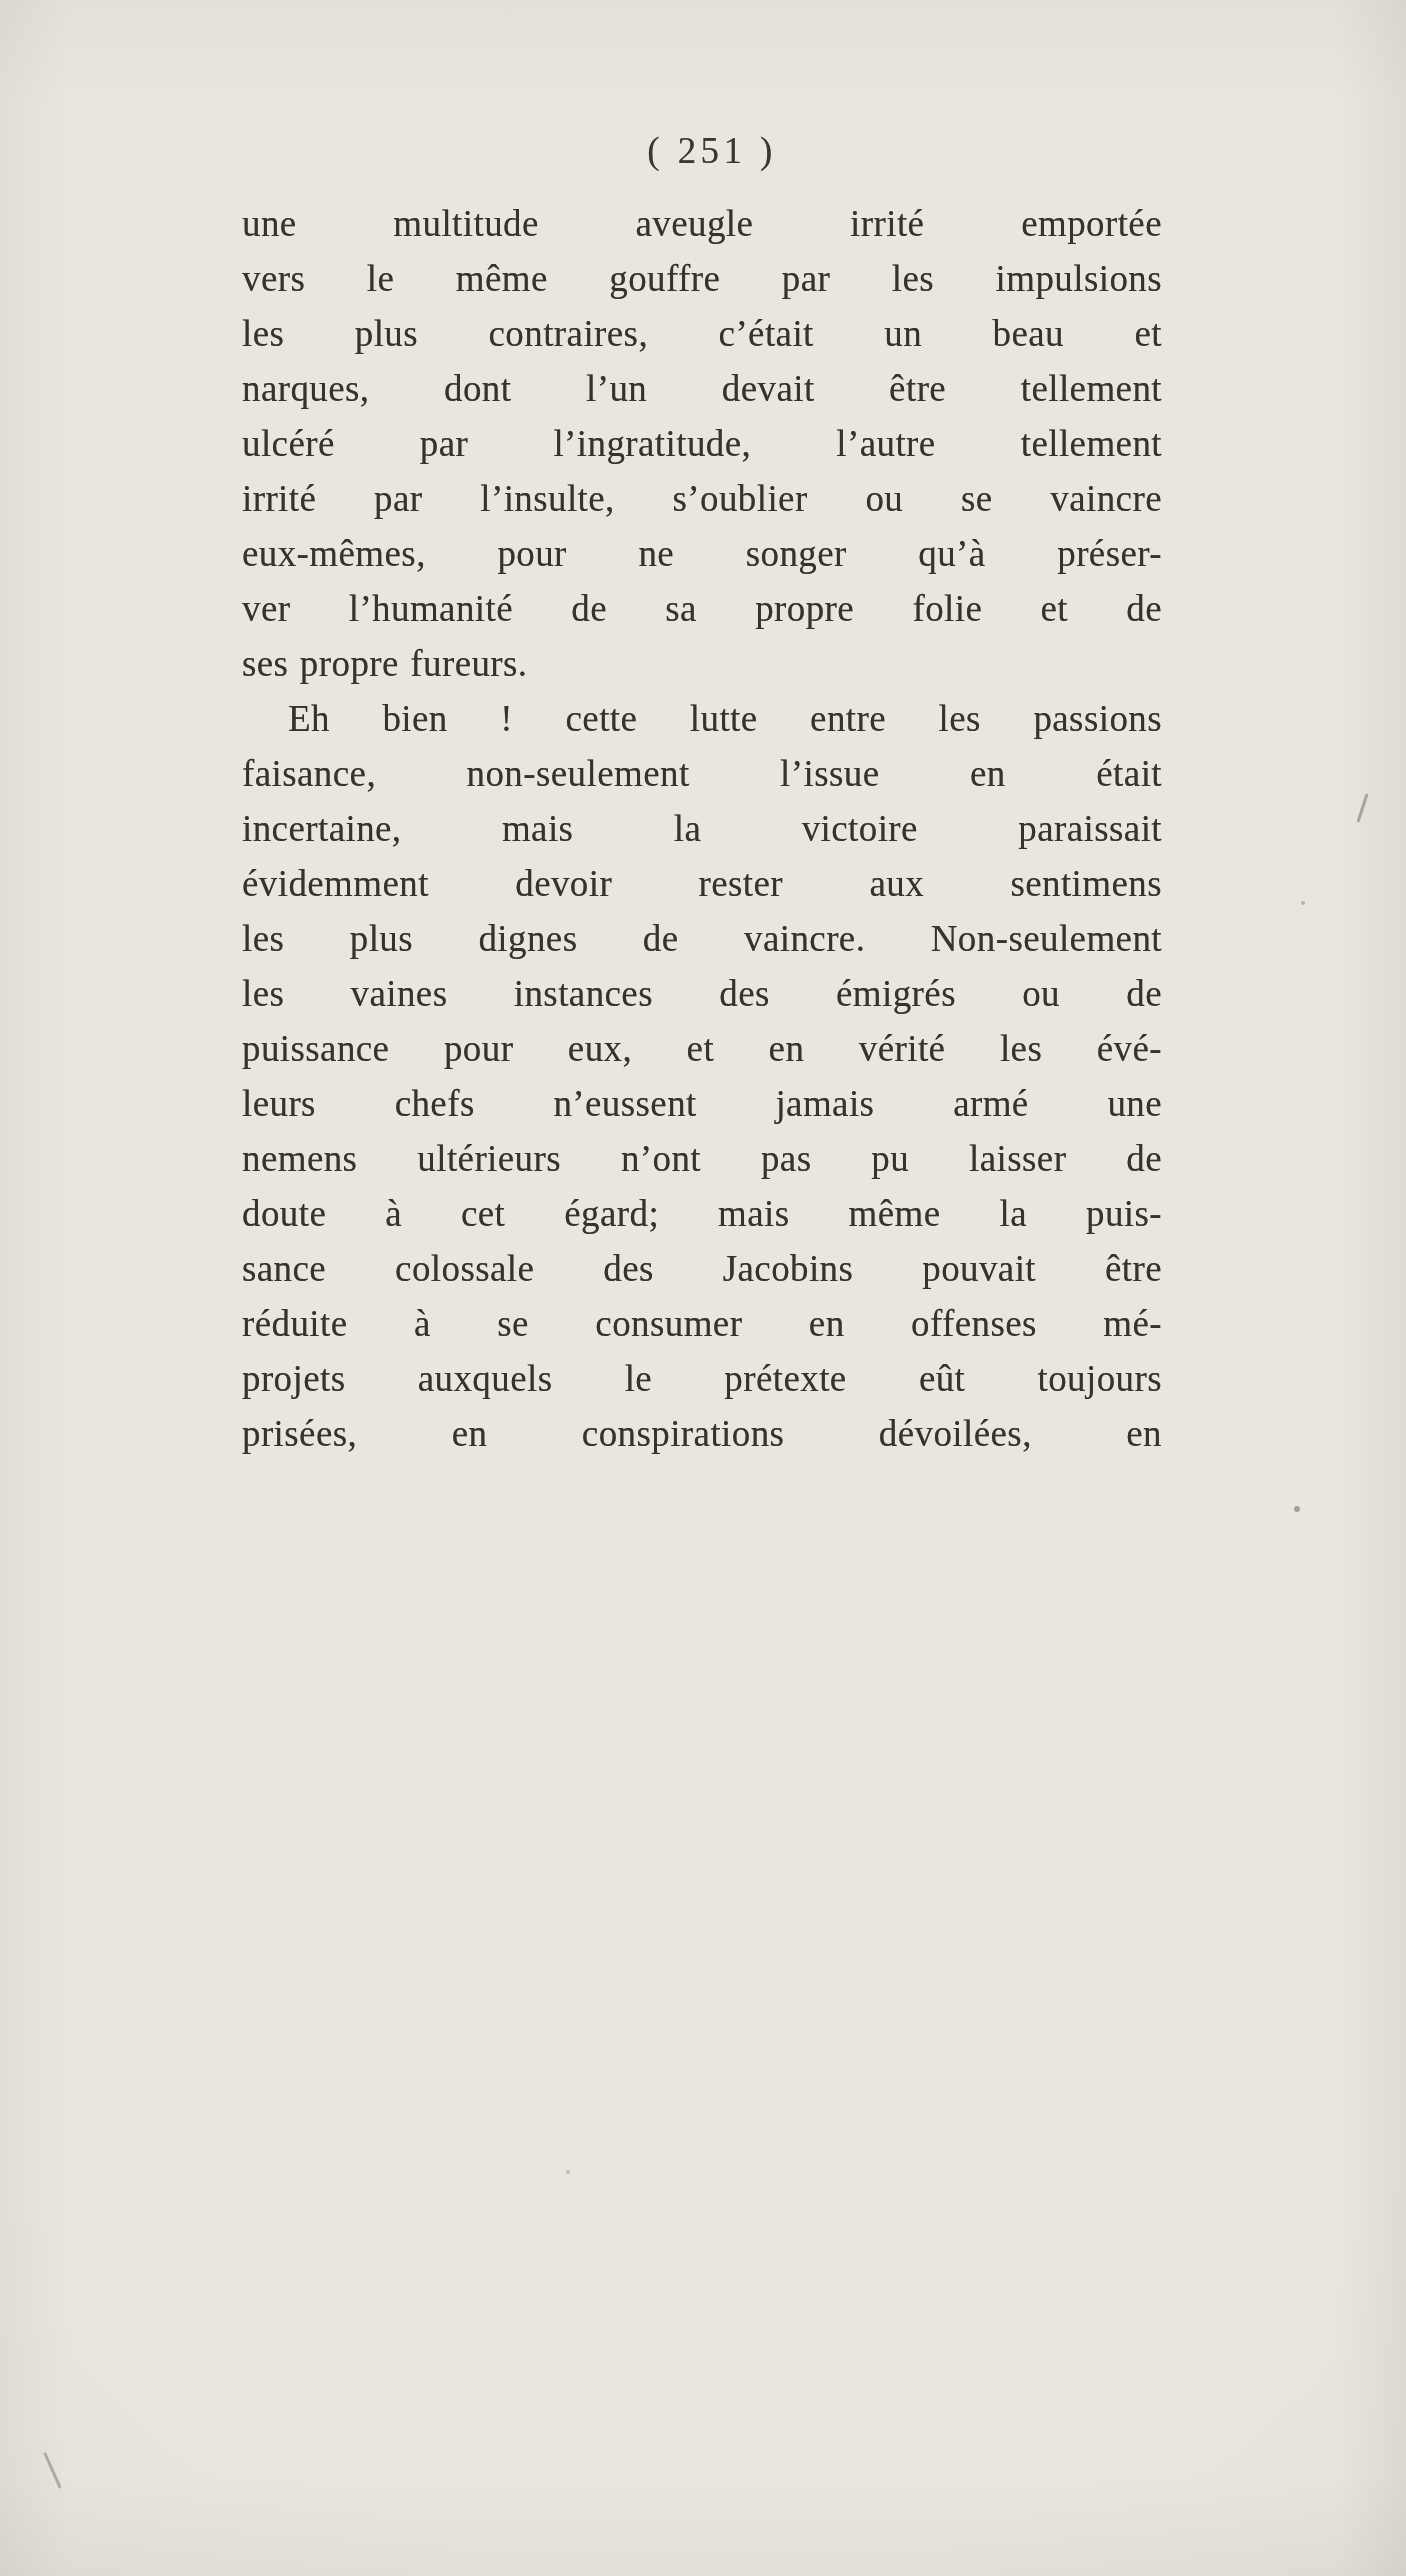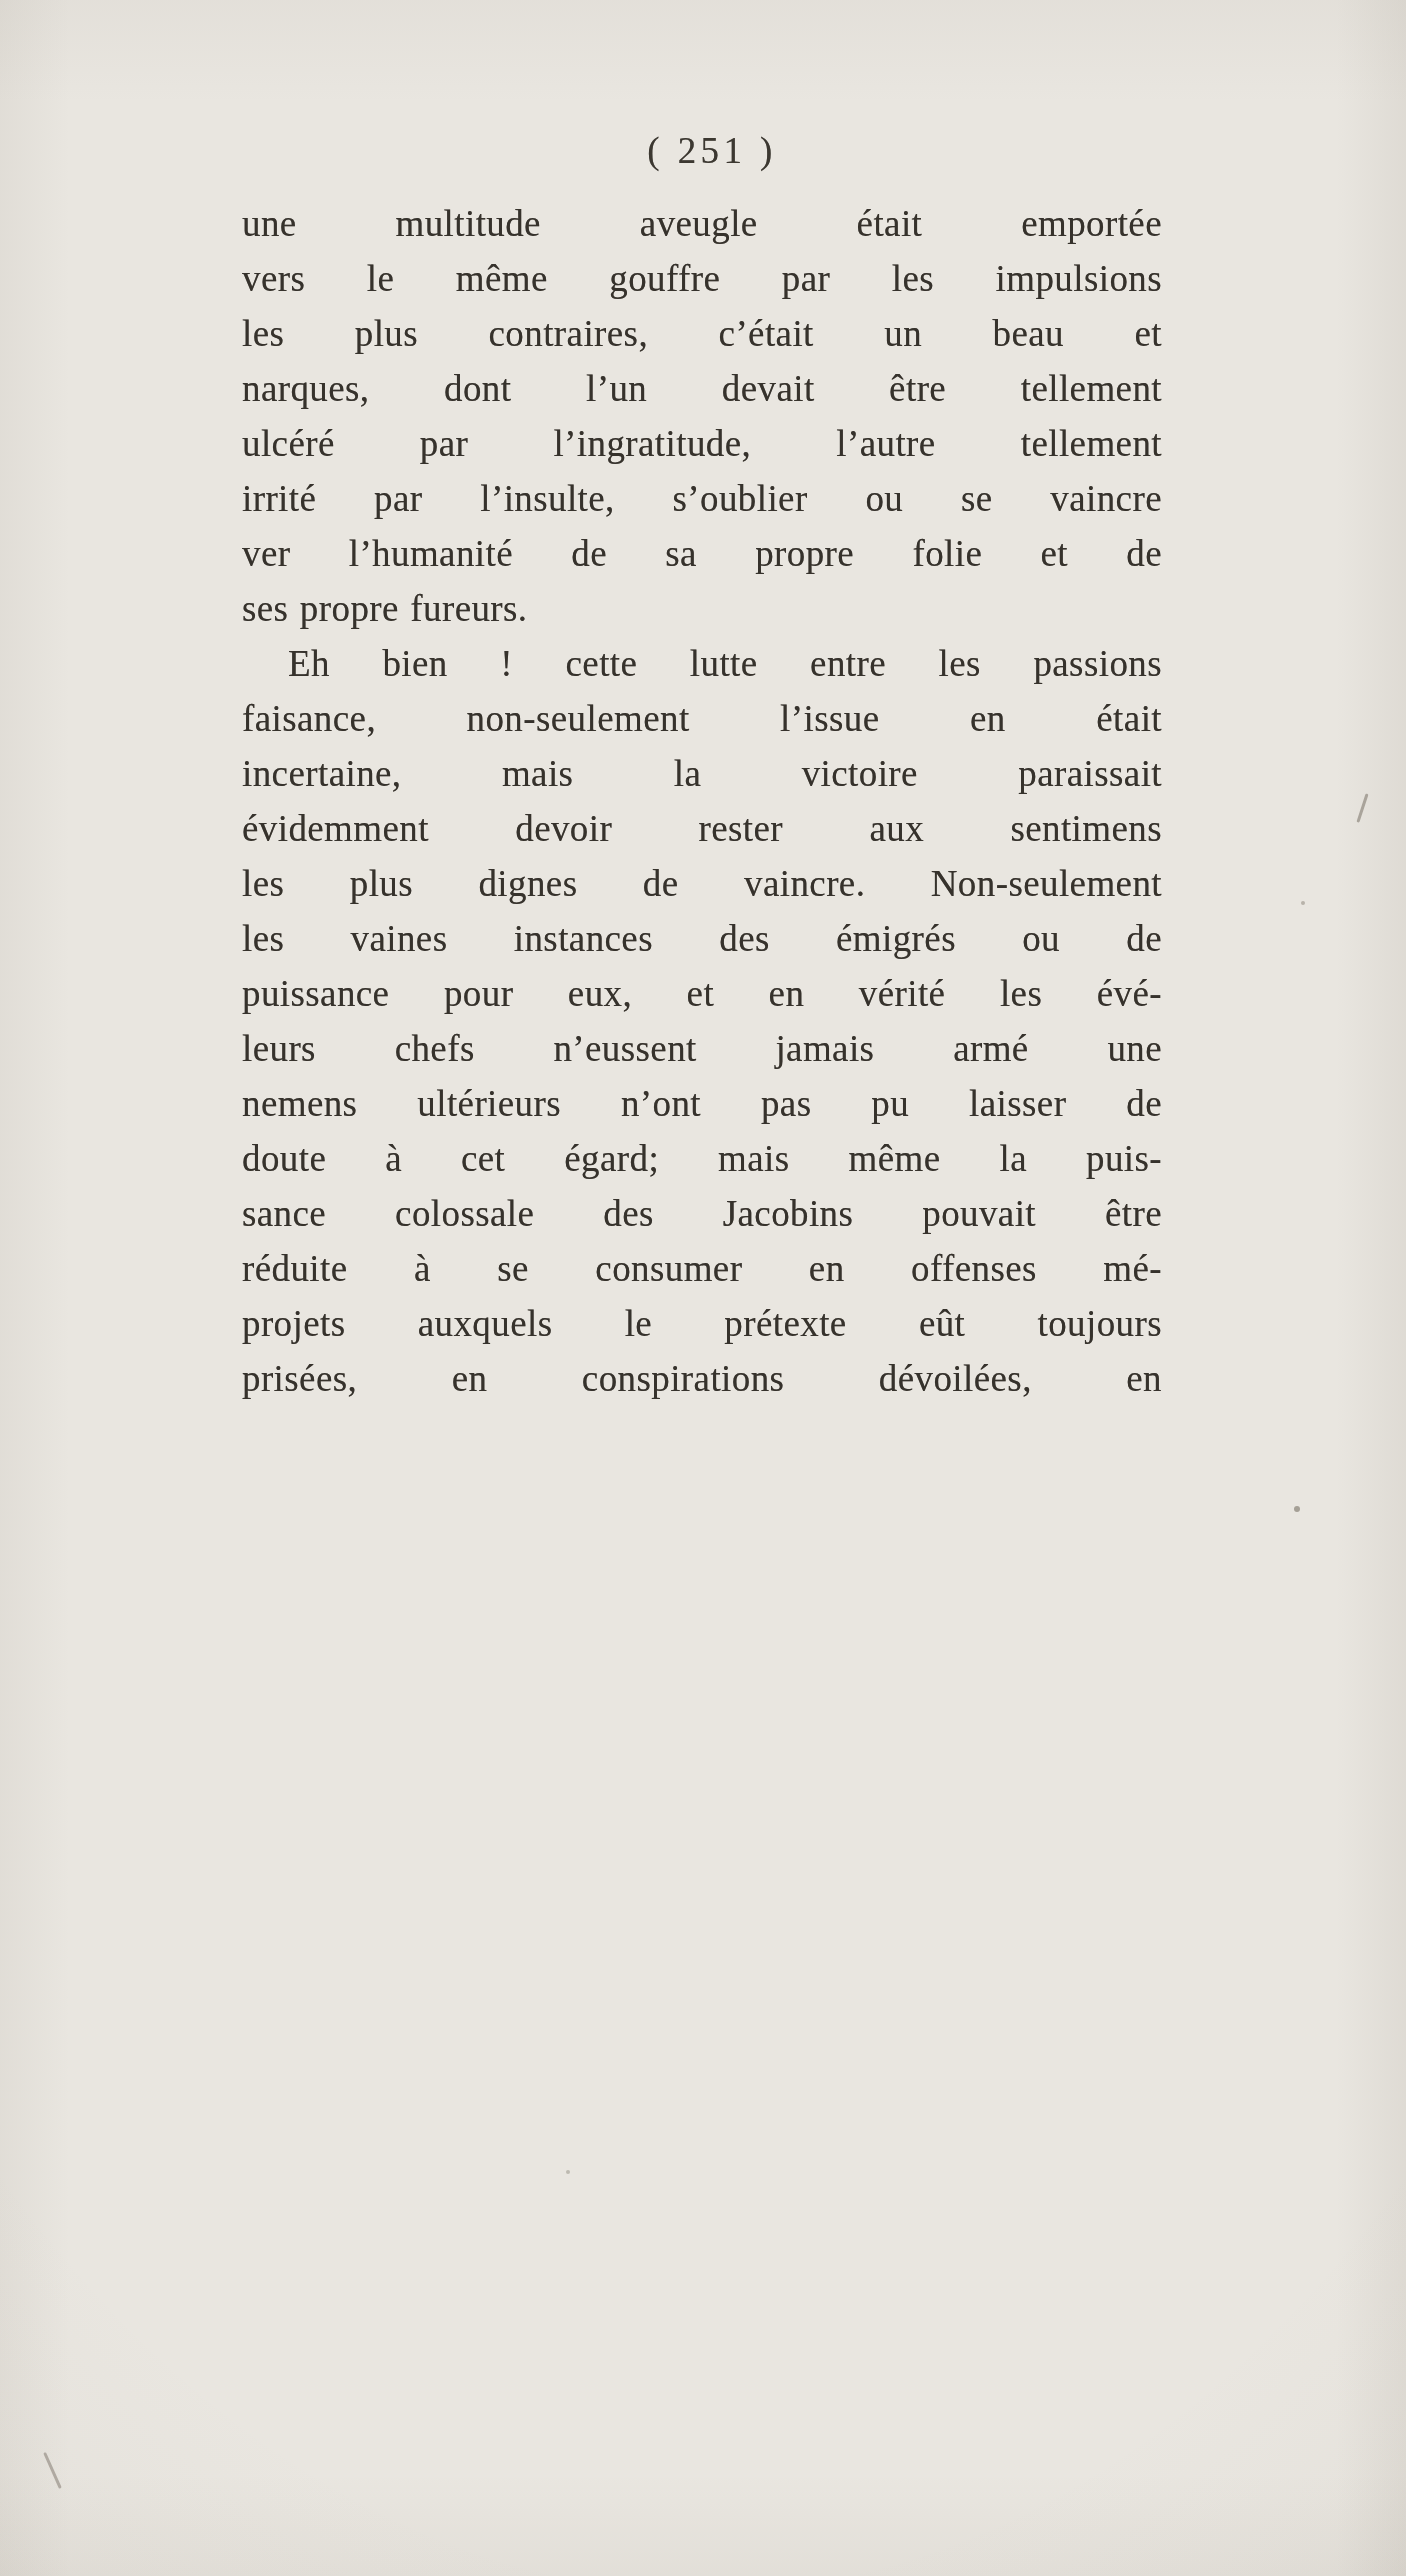--- a/index.html
+++ b/index.html
@@ -94,26 +94,27 @@
 </head>
 <body>
 
 <div class="paper-vignette"></div>
 
 <div class="page-header">( 251 )</div>
 
 <div class="text-block">
   <div class="paragraph">
 
-  <div class="line">une multitude aveugle était emportée</div>
+  <div class="line">une multitude aveugle irrité emportée</div>
       <div class="line">vers le même gouffre par les impulsions</div>
       <div class="line">les plus contraires, c’était un beau et</div>
       <div class="line">narques, dont l’un devait être tellement</div>
       <div class="line">ulcéré par l’ingratitude, l’autre tellement</div>
       <div class="line">irrité par l’insulte, s’oublier ou se vaincre</div>
+      <div class="line">eux-mêmes, pour ne songer qu’à préser-</div>
       <div class="line">ver l’humanité de sa propre folie et de</div>
       <div class="line end">ses propre fureurs.</div>
     </div>
   <div class="paragraph indent">
 
   <div class="line">Eh bien ! cette lutte entre les passions</div>
       <div class="line">faisance, non-seulement l’issue en était</div>
       <div class="line">incertaine, mais la victoire paraissait</div>
       <div class="line">évidemment devoir rester aux sentimens</div>
       <div class="line">les plus dignes de vaincre. Non-seulement</div>

